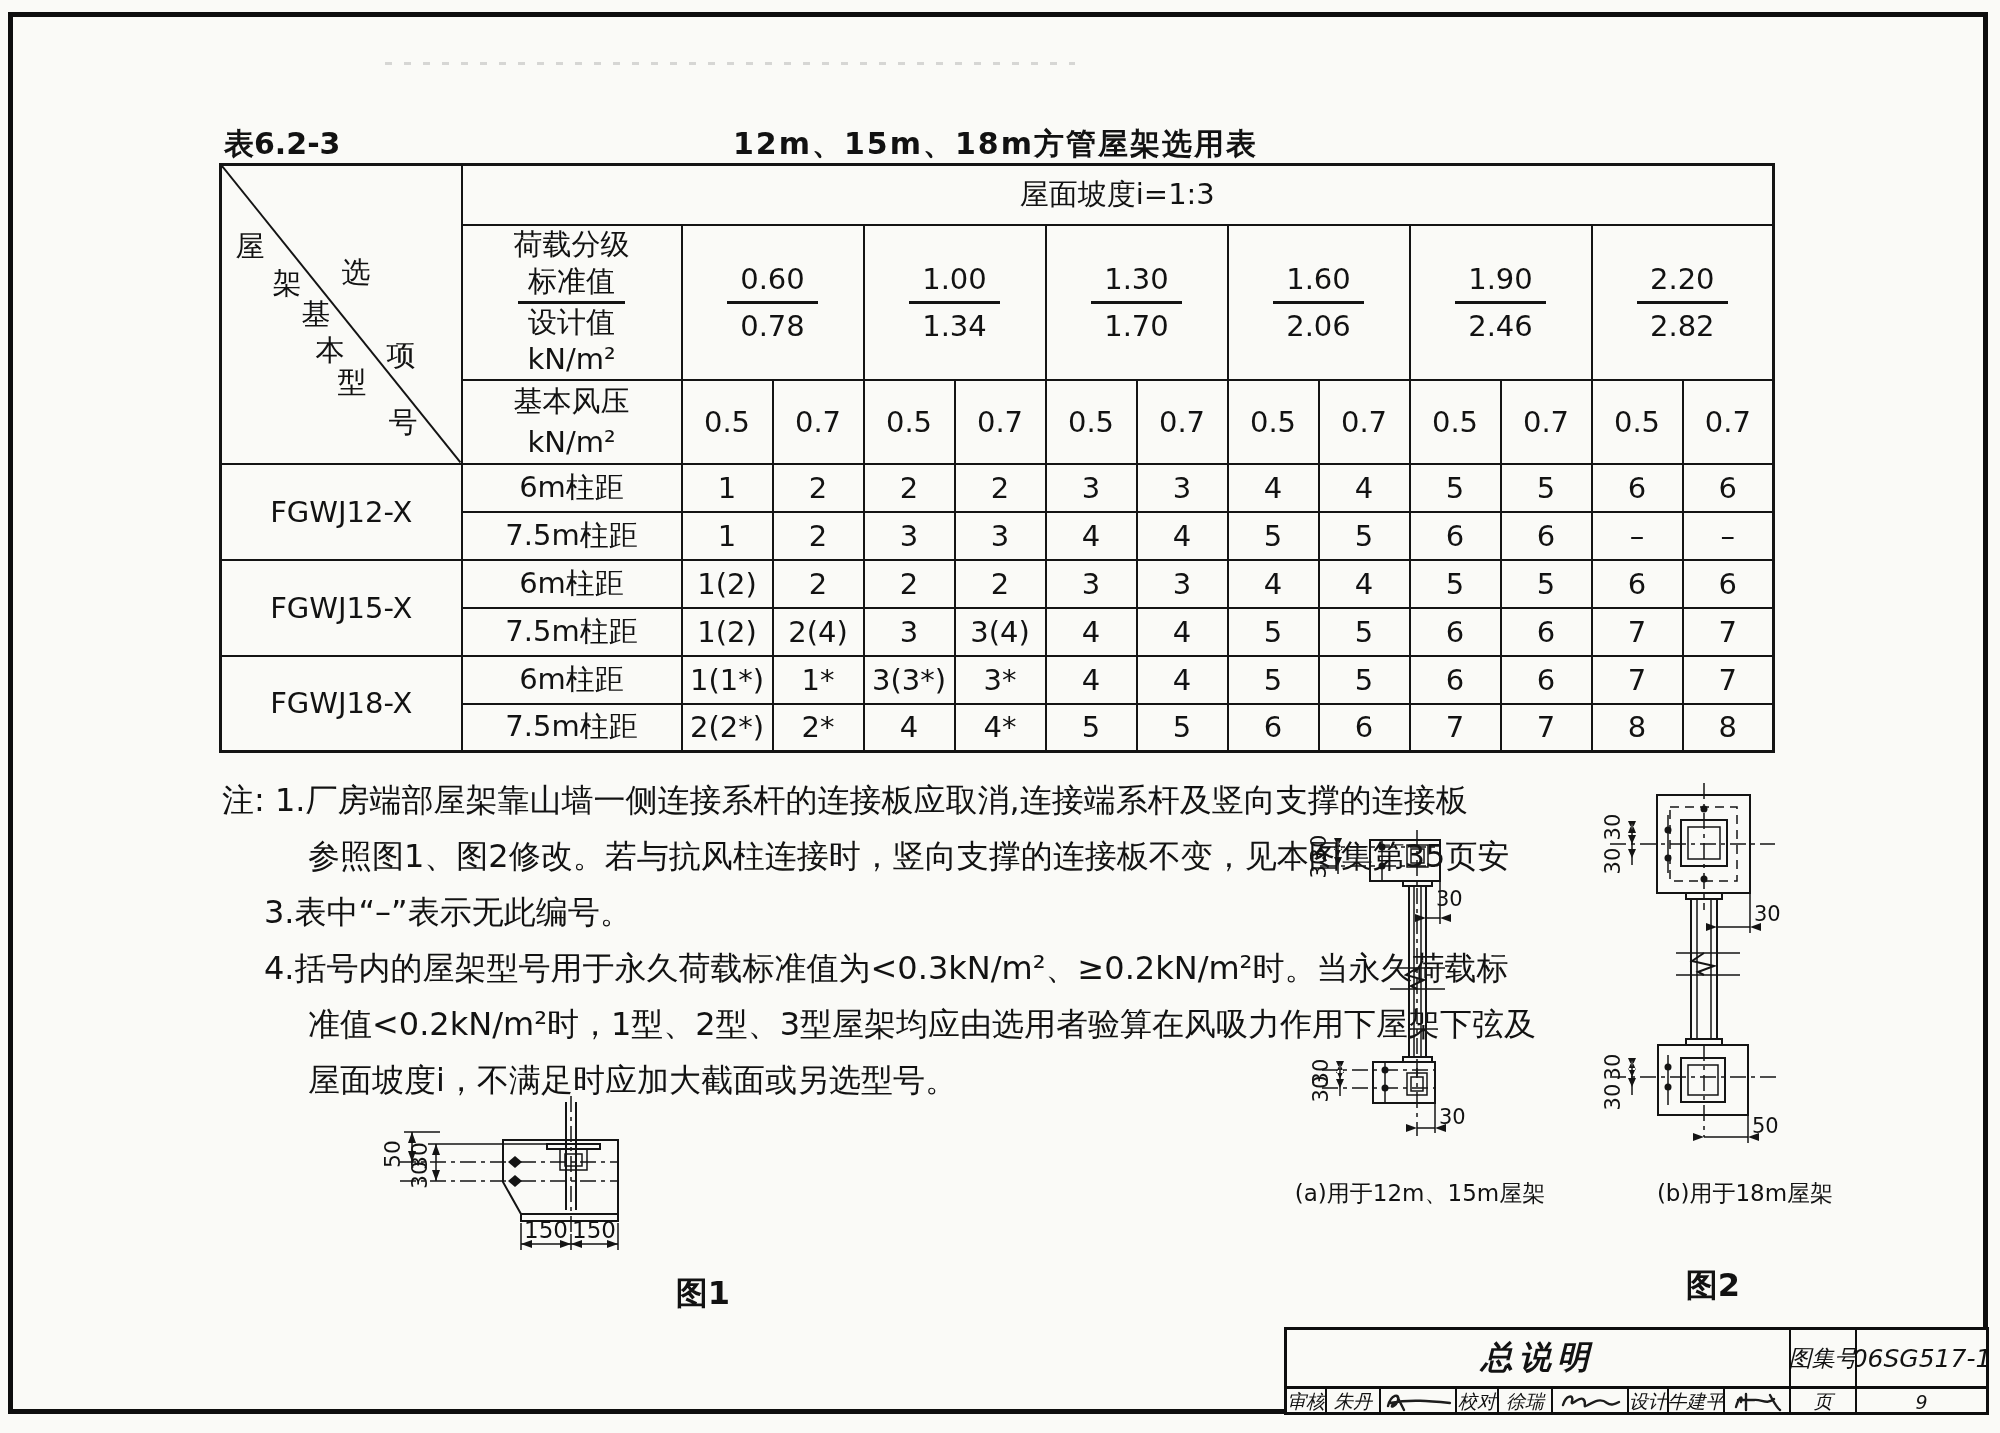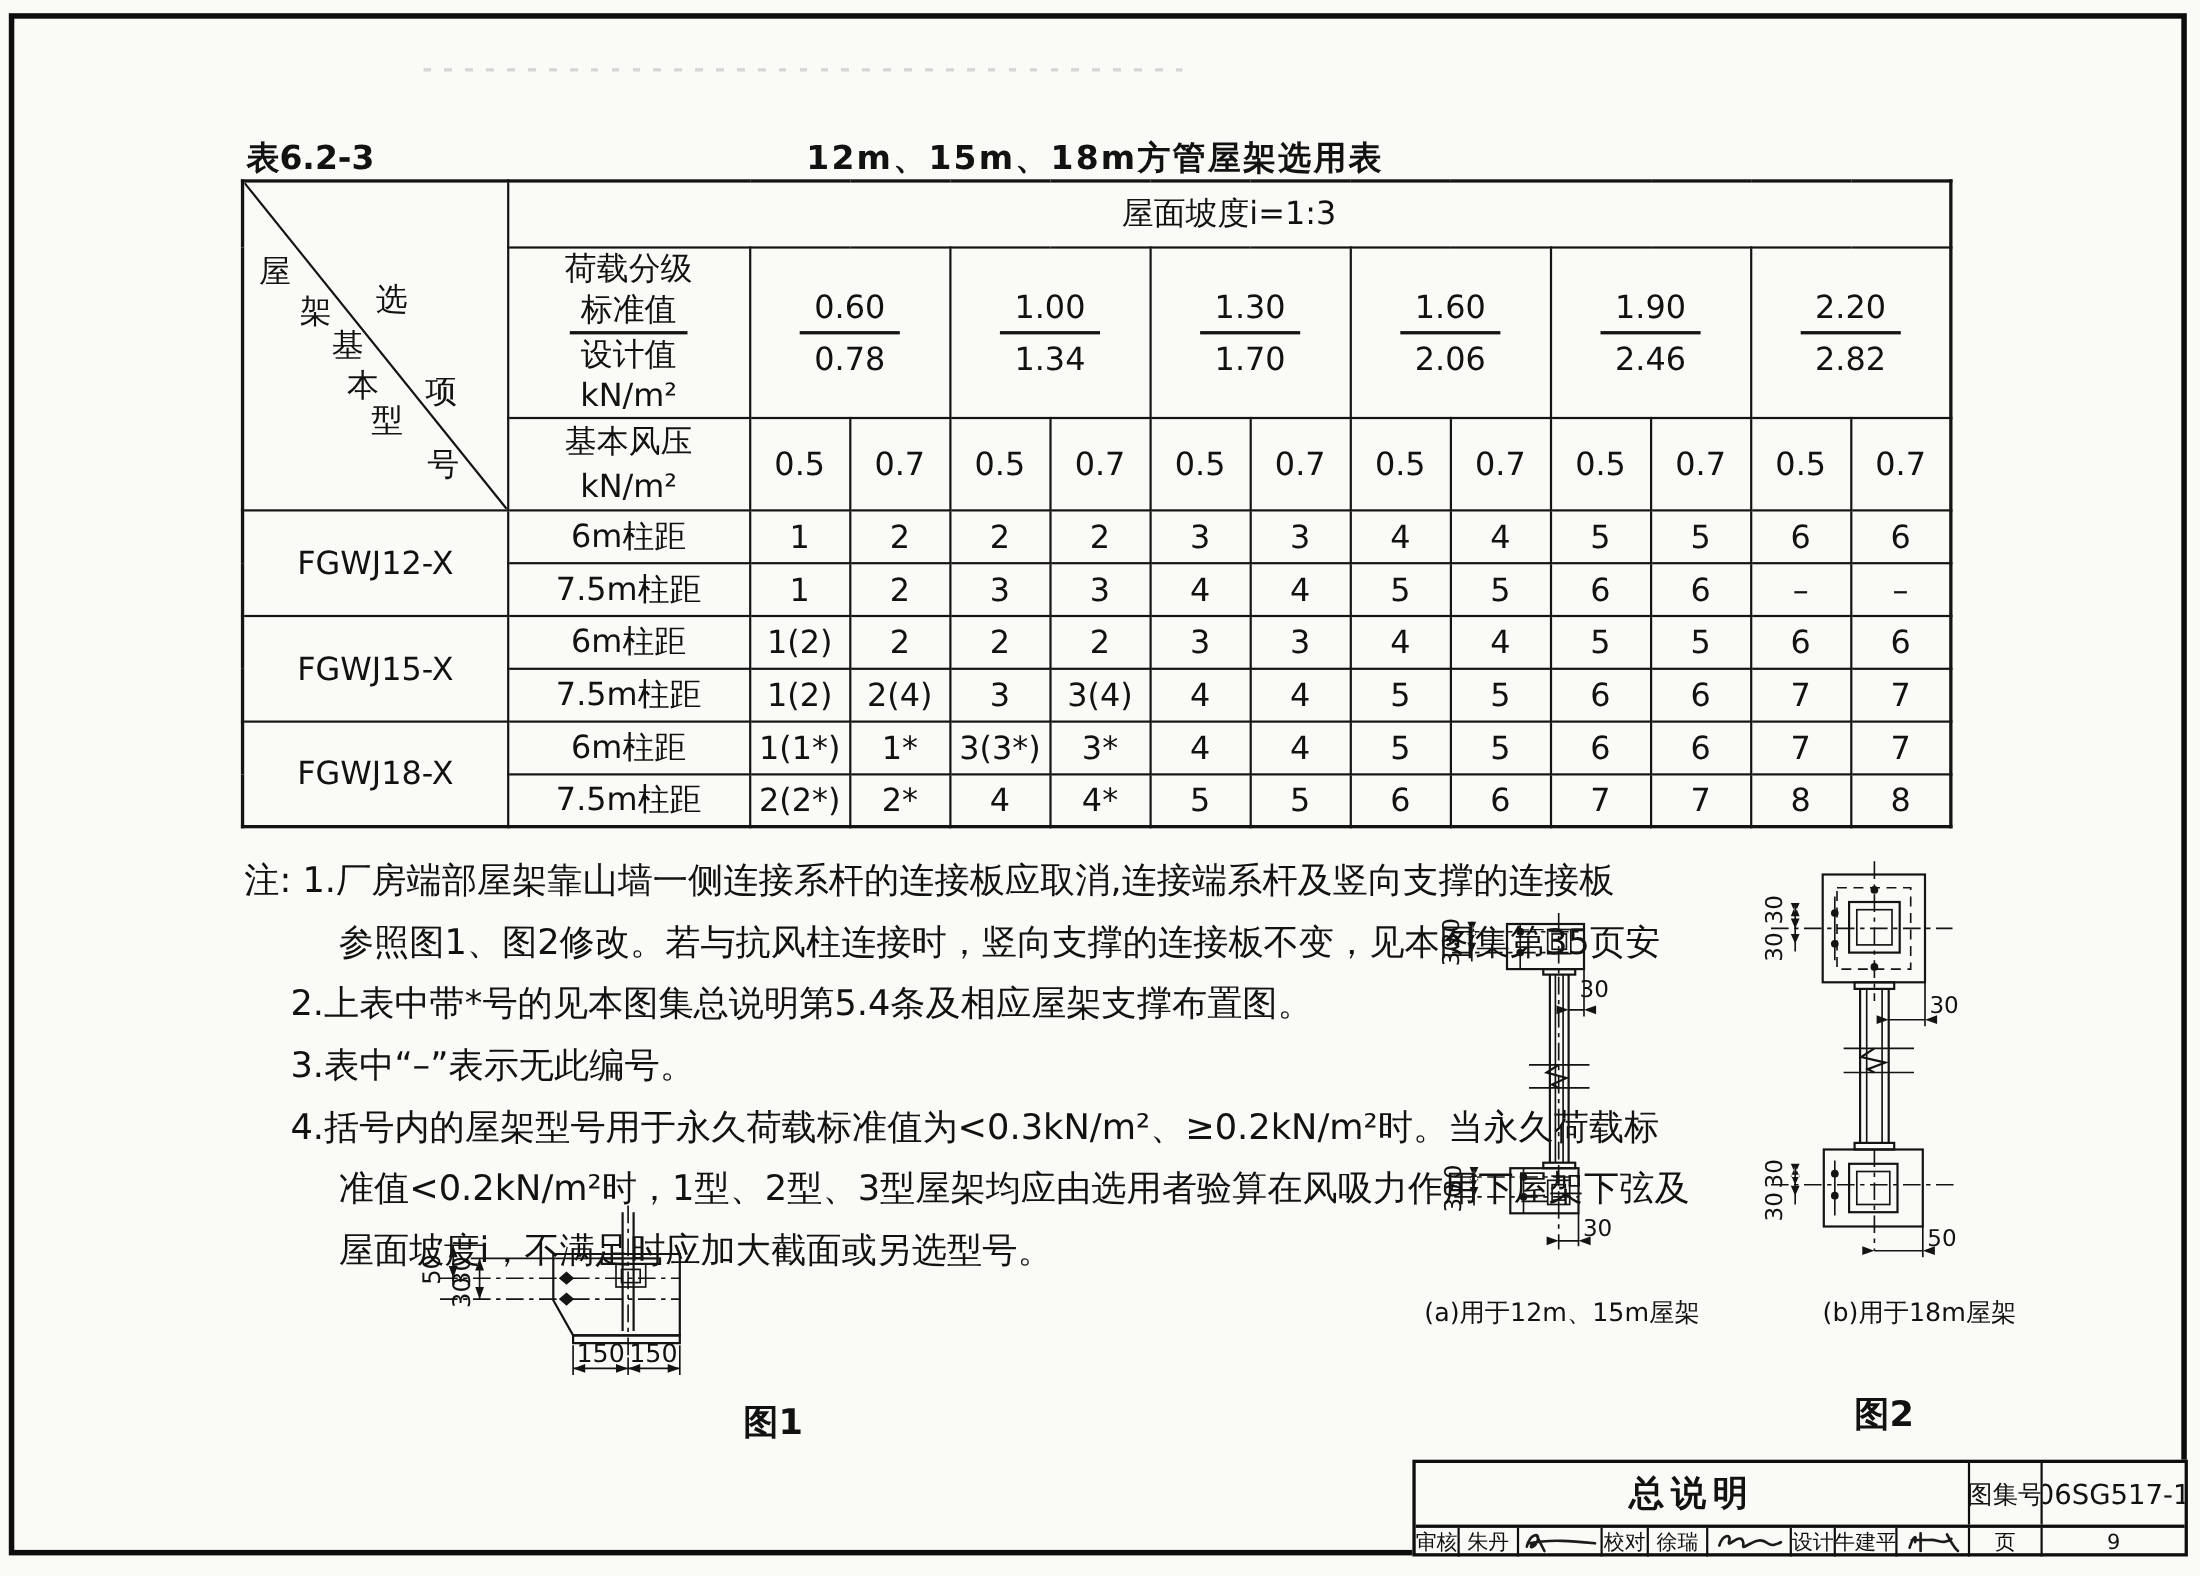--- a/index.html
+++ b/index.html
@@ -48,21 +48,21 @@
   svg.fig text{fill:#121212;font-family:"DejaVu Sans","Liberation Sans",sans-serif;}
 
   .figcap{position:absolute;font-size:32px;font-weight:bold;text-align:right;}
   .figlab{position:absolute;font-size:23px;text-align:center;white-space:nowrap;}
 
   .tblock{position:absolute;left:1284px;top:1327px;width:699px;height:82px;
     border:3px solid #0e0e0e;box-sizing:content-box;background:#fafaf7;}
   .tb-top{display:grid;grid-template-columns:502px 66px 131px;height:56px;border-bottom:3px solid #0e0e0e;}
   .tb-bot{display:grid;grid-template-columns:38px 54px 76px 42px 54px 76px 40px 56px 66px 66px 131px;height:26px;}
   .tb-top > div,.tb-bot > div{display:flex;align-items:center;justify-content:center;
-    border-left:2px solid #0e0e0e;overflow:hidden;white-space:nowrap;}
+    border-left:2px solid #0e0e0e;overflow:hidden;white-space:nowrap;font-style:italic;}
   .tb-top > div:first-child,.tb-bot > div:first-child{border-left:none;}
   .tb-main{font-size:32px;font-weight:bold;letter-spacing:6px;}
   .tb-al{font-size:23px;}
   .tb-an{font-size:25px;}
   .tb-bot > div{font-size:19px;}
   .sig svg{display:block;}
 </style>
 </head>
 <body>
 
@@ -235,21 +235,20 @@
     <td>7</td>
     <td>8</td>
     <td>8</td>
   </tr>
 </tbody>
   </table>
 
 <div class="notes">
   <div class="nl i0">注: 1.厂房端部屋架靠山墙一侧连接系杆的连接板应取消,连接端系杆及竖向支撑的连接板</div>
   <div class="nl i2">参照图1、图2修改。若与抗风柱连接时，竖向支撑的连接板不变，见本图集第35页安</div>
-  <div class="nl i1">2.上表中带*号的见本图集总说明第5.4条及相应屋架支撑布置图。</div>
   <div class="nl i1">3.表中“–”表示无此编号。</div>
   <div class="nl i1">4.括号内的屋架型号用于永久荷载标准值为&lt;0.3kN/m²、≥0.2kN/m²时。当永久荷载标</div>
   <div class="nl i2">准值&lt;0.2kN/m²时，1型、2型、3型屋架均应由选用者验算在风吸力作用下屋架下弦及</div>
   <div class="nl i2">屋面坡度i，不满足时应加大截面或另选型号。</div>
 </div>
 
 <svg class="fig" style="left:370px;top:1082px" width="310" height="220" viewBox="0 0 310 220">
   <path class="ln" d="M133,58 H248 V132 H151 L133,100 Z"></path>
   <path class="ln" d="M151,132 H248 V139 H151 Z"></path>
   <rect class="ln" x="177" y="62" width="53" height="5"></rect>

